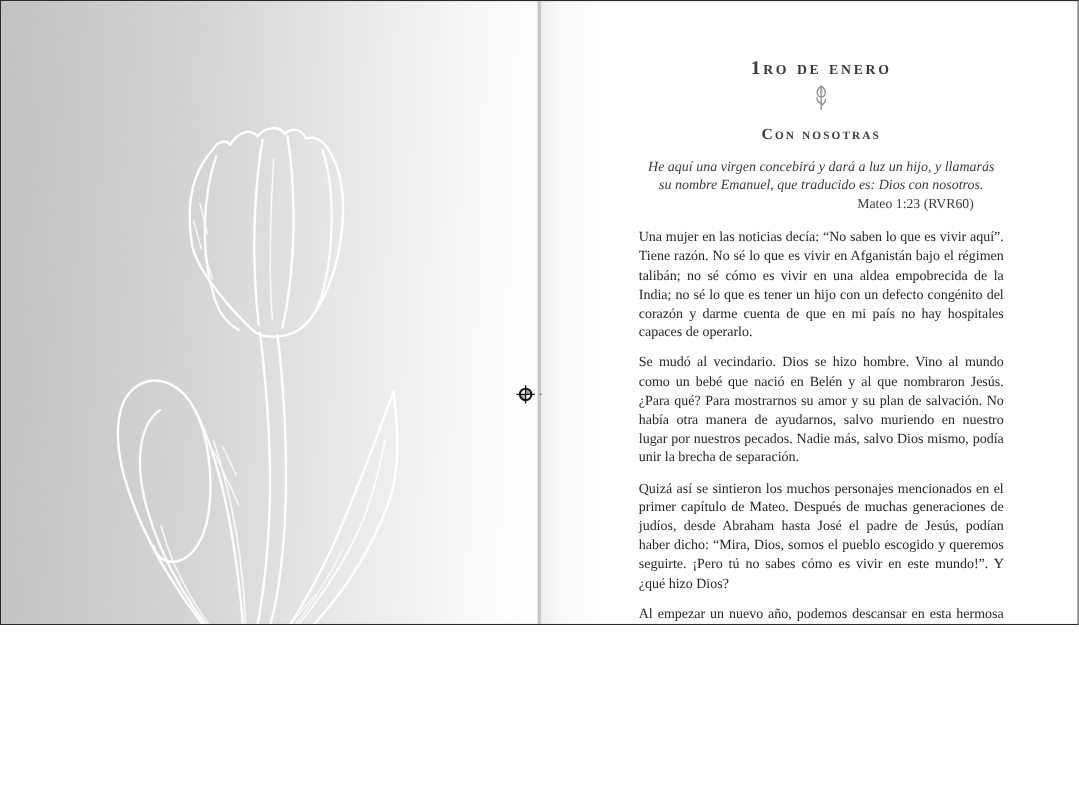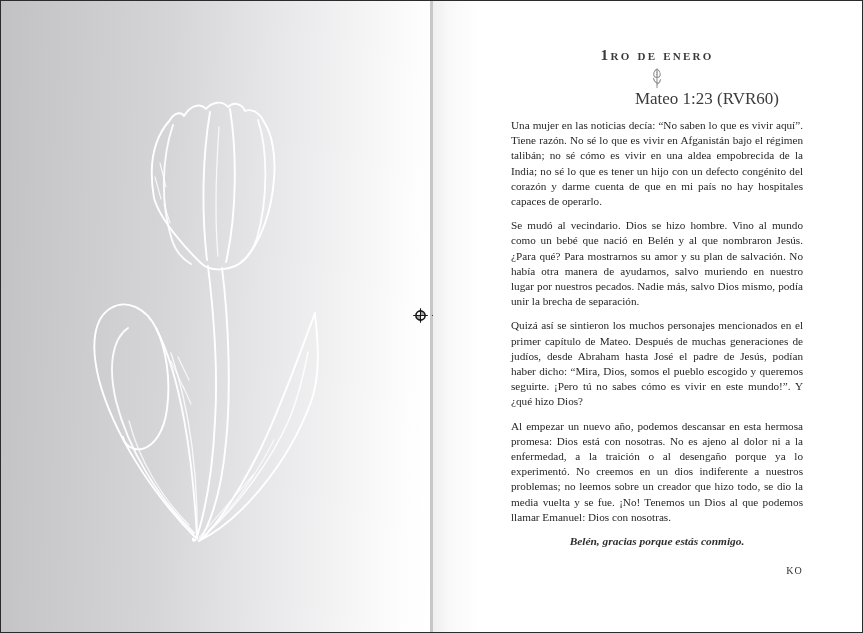--- a/index.html
+++ b/index.html
@@ -1,34 +1,34 @@
 <!DOCTYPE html>
 <html lang="es"><head>
 <meta charset="utf-8">
 <style>
   html,body{margin:0;padding:0;background:#ffffff;}
   body{width:863px;height:633px;font-family:"Liberation Serif",serif;}
-  .stage{position:relative;width:863px;height:633px;box-sizing:border-box;
+  .stage{position:relative;width:863px;height:500px;box-sizing:border-box;
          border:1px solid #2b2b2b;background:#fff;overflow:hidden;}
   .left-page{position:absolute;left:0;top:0;width:429px;height:631px;
     background:linear-gradient(92deg,#c2c2c4 0%,#cacacc 16%,#d5d5d7 38%,
                #e6e6e8 60%,#f4f4f5 80%,#fdfdfd 93%,#ffffff 100%);}
   .left-page svg{position:absolute;left:0;top:0;}
   .spine{position:absolute;left:429px;top:0;width:3px;height:631px;background:#c7c7c9;}
   .right-page{position:absolute;left:432px;top:0;width:429px;height:631px;
     background:linear-gradient(90deg,#eeeeef 0px,#f8f8f9 14px,#ffffff 46px);}
   .content{position:absolute;top:46px;left:78px;width:292px;color:#262626;}
   .date-heading{font-variant:small-caps;font-weight:600;font-size:15.5px;
     letter-spacing:2.2px;text-align:center;color:#3a3a3a;line-height:16px;}
   .ornament{display:flex;justify-content:center;margin-top:4px;height:23px;}
   .section-title{font-variant:small-caps;font-weight:600;font-size:12.5px;
     letter-spacing:1.7px;text-align:center;color:#3a3a3a;margin:10px 0 0;}
   .verse{margin-top:13px;font-style:italic;font-size:11.2px;line-height:13.6px;
     text-align:center;color:#3c3c3c;padding:0 4px;}
-  .verse-ref{margin-top:2px;font-size:17px;line-height:13px;text-align:right;
+  .verse-ref{margin-top:2px;font-size:11px;line-height:13px;text-align:right;
     padding-right:24px;color:#3c3c3c;}
   .body-text p{margin:9px 0 0;font-size:11.2px;line-height:15.2px;
     text-align:justify;color:#262626;hyphens:auto;}
   .body-text p.first{margin-top:13px;}
   .prayer{margin-top:10px;text-align:center;font-style:italic;font-weight:600;
     font-size:11.4px;color:#2e2e2e;}
   .initials{margin-top:18px;text-align:right;font-size:10px;letter-spacing:1.2px;color:#333;}
   .reg-mark{position:absolute;width:17px;height:17px;}
   .reg-mark.left{left:411px;top:306px;}
   .reg-mark.right{left:430px;top:306px;}
@@ -108,21 +108,23 @@
             <path d="M7 2 C4.8 3.6 3.6 5.4 3.6 7.4 C3.6 9.6 5.2 11 7 11
                      C8.8 11 10.4 9.6 10.4 7.4 C10.4 5.4 9.2 3.6 7 2 Z"></path>
             <path d="M7 3.2 C6.2 5.4 6.2 8.4 7 10.8 M7 3.2 C7.8 5.4 7.8 8.4 7 10.8" stroke-width="0.8"></path>
             <path d="M7 11 L7 21.5"></path>
             <path d="M7 16.5 C5 15.8 3.6 13.8 3.4 11.8"></path>
             <path d="M7 17.8 C9 17 10.4 15 10.6 13"></path>
           </g>
         </svg>
       </div>
 
+      <h2 class="section-title">Con nosotras</h2>
 
+      <div class="verse">He aquí una virgen concebirá y dará a luz un hijo, y llamarás su nombre Emanuel, que traducido es: Dios con nosotros.</div>
       <div class="verse-ref">Mateo 1:23 (RVR60)</div>
 
       <div class="body-text">
         <p class="first">Una mujer en las noticias decía: “No saben lo que es vivir aquí”. Tiene razón. No sé lo que es vivir en Afganistán bajo el régimen talibán; no sé cómo es vivir en una aldea empobrecida de la India; no sé lo que es tener un hijo con un defecto congénito del corazón y darme cuenta de que en mi país no hay hospitales capaces de operarlo.</p>
         <p>Se mudó al vecindario. Dios se hizo hombre. Vino al mundo como un bebé que nació en Belén y al que nombraron Jesús. ¿Para qué? Para mostrarnos su amor y su plan de salvación. No había otra manera de ayudarnos, salvo muriendo en nuestro lugar por nuestros pecados. Nadie más, salvo Dios mismo, podía unir la brecha de separación.</p>
         <p>Quizá así se sintieron los muchos personajes mencionados en el primer capítulo de Mateo. Después de muchas generaciones de judíos, desde Abraham hasta José el padre de Jesús, podían haber dicho: “Mira, Dios, somos el pueblo escogido y queremos seguirte. ¡Pero tú no sabes cómo es vivir en este mundo!”. Y ¿qué hizo Dios?</p>
         <p>Al empezar un nuevo año, podemos descansar en esta hermosa promesa: Dios está con nosotras. No es ajeno al dolor ni a la enfermedad, a la traición o al desengaño porque ya lo experimentó. No creemos en un dios indiferente a nuestros problemas; no leemos sobre un creador que hizo todo, se dio la media vuelta y se fue. ¡No! Tenemos un Dios al que podemos llamar Emanuel: Dios con nosotras.</p>
       </div>
 
       <div class="prayer">Belén, gracias porque estás conmigo.</div>

